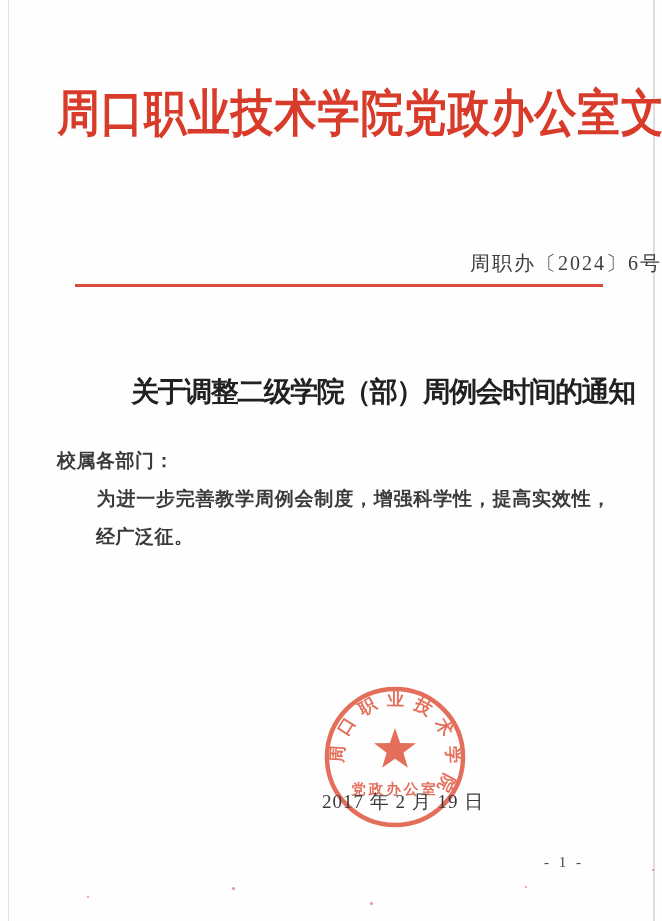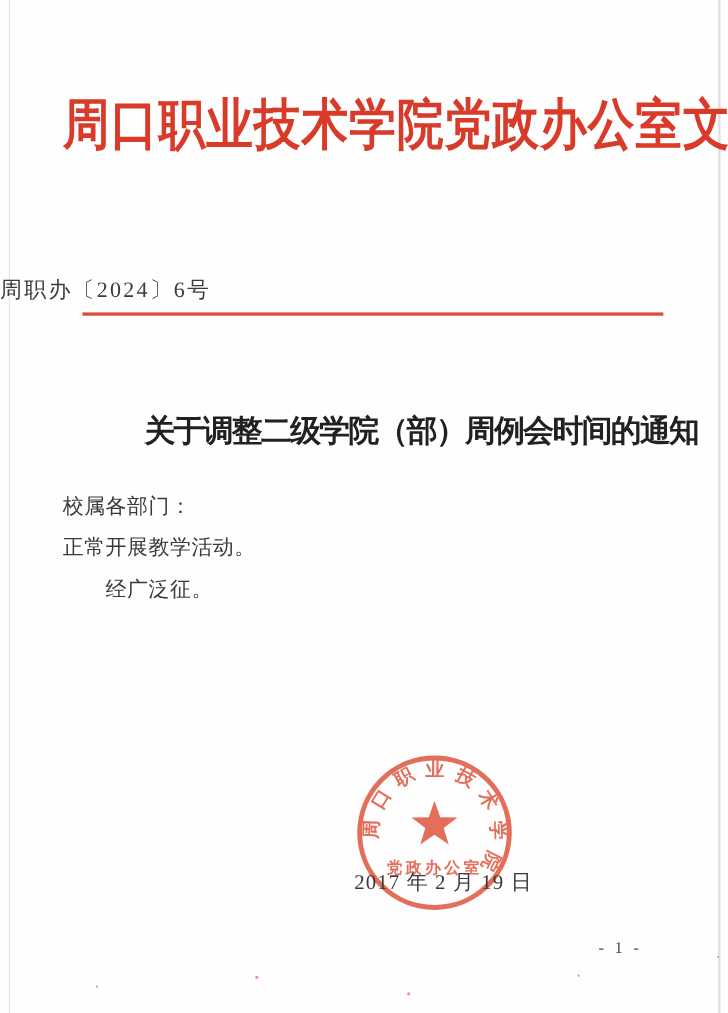--- a/index.html
+++ b/index.html
@@ -27,42 +27,42 @@
     display:inline-block;
     font-size:50px;font-weight:900;
     color:var(--header-red);
     transform:scaleX(.85);
     transform-origin:center;
     letter-spacing:1px;
     white-space:nowrap;
   }
   .doc-number{
     position:absolute;top:250px;left:0;width:662px;
-    text-align:left;
+    text-align:right;
     font-size:20px;color:#3c3c3c;letter-spacing:2px;
   }
   .red-rule{
     position:absolute;top:284px;left:75px;width:528px;height:3px;
     background:var(--rule-red);
     border:none;margin:0;
   }
   .notice-title{
     position:absolute;top:358px;left:0;width:662px;
     text-align:center;
     font-size:28px;font-weight:700;color:#212121;
     letter-spacing:-1.5px;
     margin:15px;
     padding-left:37px;
   }
   .body-text{
     position:absolute;top:442px;left:57px;width:554px;
     font-size:19px;line-height:38px;letter-spacing:.5px;
     color:var(--body-text);
   }
-  .body-line{width:554px;}
+  .body-line{width:554px;font-weight:bold;}
   .body-line.justify{text-align:justify;text-align-last:justify;}
   .signature{
     position:absolute;top:753px;left:277px;
     font-size:19px;color:var(--body-text);letter-spacing:.5px;
     white-space:nowrap;
   }
   .doc-date{
     position:absolute;top:789px;left:322px;
     font-size:19px;color:var(--body-text);letter-spacing:1px;
     white-space:nowrap;
@@ -100,21 +100,21 @@
   </div>
 
   <div class="doc-number">周职办〔2024〕6号</div>
 
   <div class="red-rule"></div>
 
   <h1 class="notice-title">关于调整二级学院（部）周例会时间的通知</h1>
 
   <div class="body-text">
     <div class="body-line">校属各部门：</div>
-    <div class="body-line">正常开展教学活动。</div>
+    <div class="body-line justify">　　为进一步完善教学周例会制度，增强科学性，提高实效性，</div>
     <div class="body-line">　　经广泛征。</div>
   </div>
 
   <svg class="seal" viewBox="0 0 160 160" xmlns="http://www.w3.org/2000/svg">
     <circle cx="80" cy="80" r="68" fill="none" stroke="#e05740" stroke-width="4.5"></circle>
     <polygon fill="#e05740" points="80,51 85.2,65.9 100.9,66.2 88.4,75.7 92.9,90.8 80,81.8 67.1,90.8 71.6,75.7 59.1,66.2 74.8,65.9"></polygon>
     <g>
         <text class="arc-ch" text-anchor="middle" transform="translate(28.1 77.3) rotate(273.0)">周</text>
         <text class="arc-ch" text-anchor="middle" transform="translate(36.0 52.3) rotate(302.1)">口</text>
         <text class="arc-ch" text-anchor="middle" transform="translate(55.0 34.4) rotate(331.3)">职</text>

